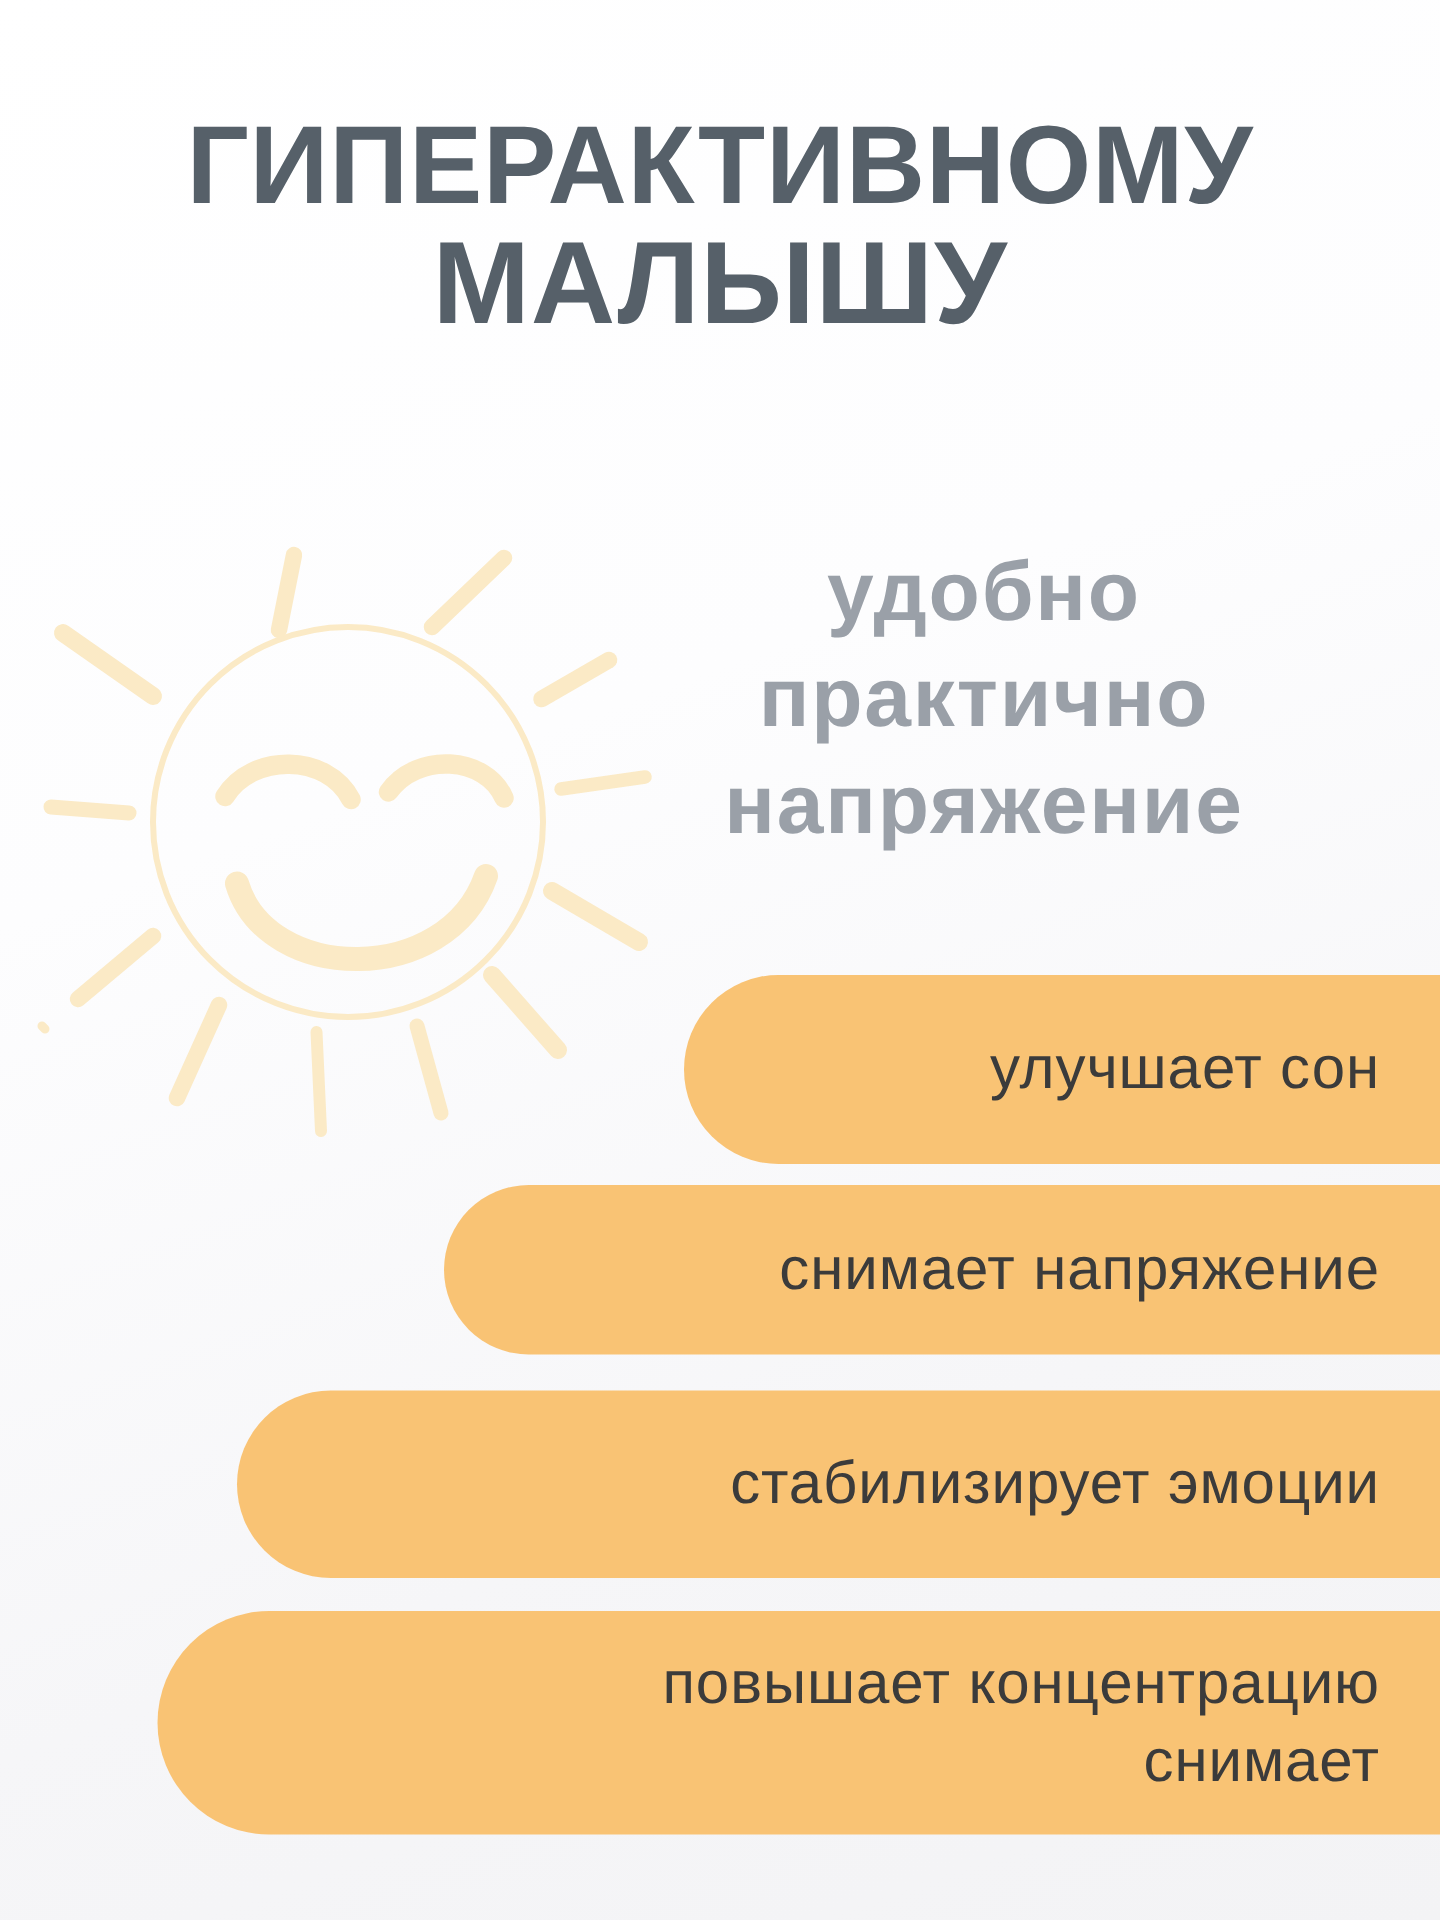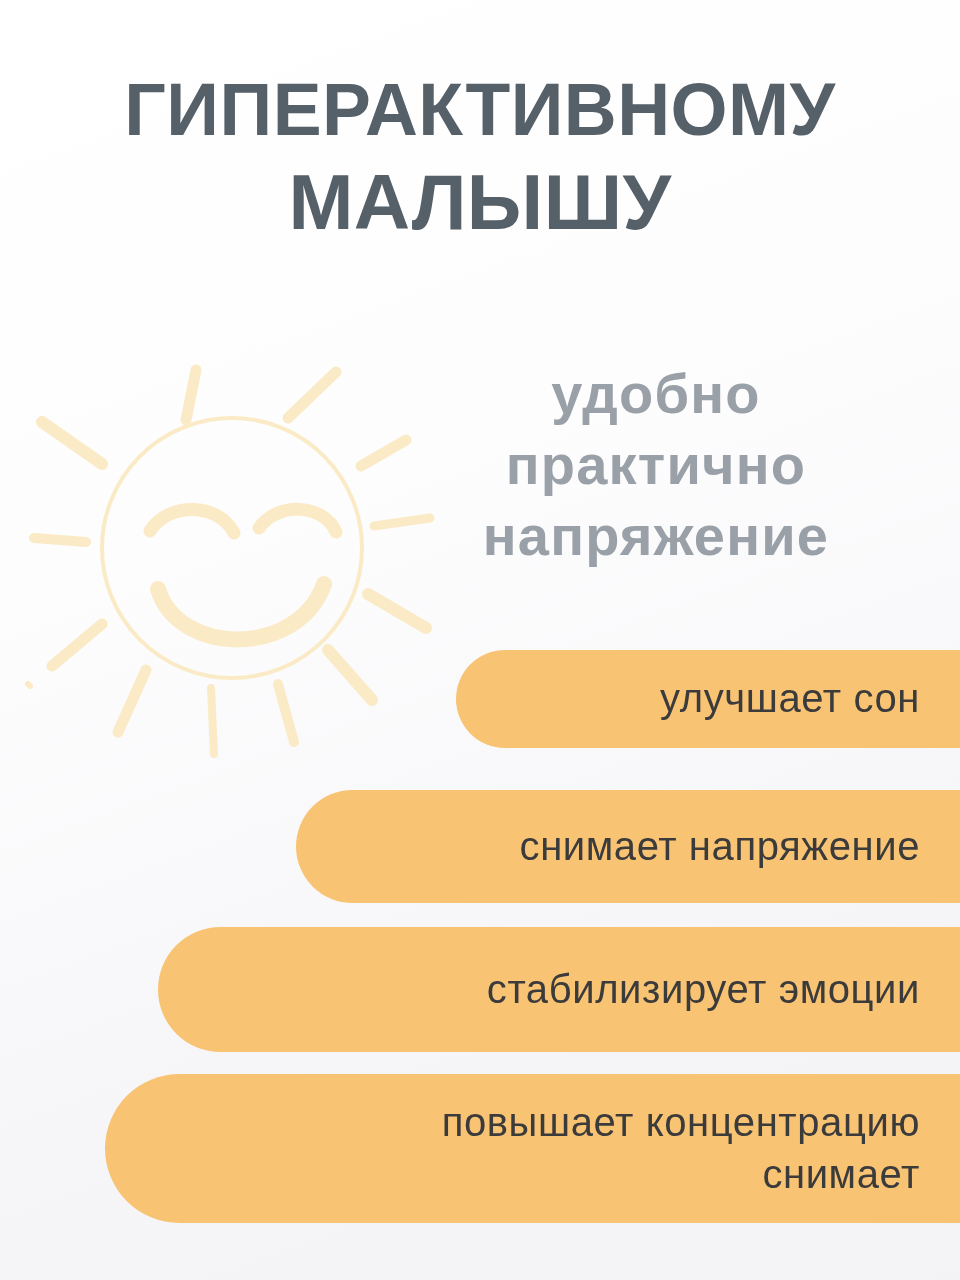--- a/index.html
+++ b/index.html
@@ -37,21 +37,20 @@
     user-select: none;
   }
   .headline .line1 {
     display: block;
     font-size: 74px;
     transform: scaleX(0.99);
   }
   .headline .line2 {
     display: block;
     font-size: 78px;
-    margin-top: 14px;
   }
 
   
   .sun-wrap {
     position: absolute;
     left: 6px;
     top: 336px;
     width: 452px;
     height: 448px;
     pointer-events: none;
@@ -97,21 +96,21 @@
     box-sizing: border-box;
     padding-right: 40px;
     user-select: none;
   }
   .pill .pill-text {
     display: block;
     text-align: right;
     line-height: 1.28;
   }
 
-  .pill-1 { left: 456px; top: 650px;  height: 98px; }
+  .pill-1 { left: 456px; top: 650px;  height: 126px; }
   .pill-2 { left: 296px; top: 790px;  height: 113px; }
   .pill-3 { left: 158px; top: 927px;  height: 125px; }
   .pill-4 { left: 105px; top: 1074px; height: 149px; }
 </style>
 </head>
 <body>
 
 <div class="poster">
 
   <div class="headline">

